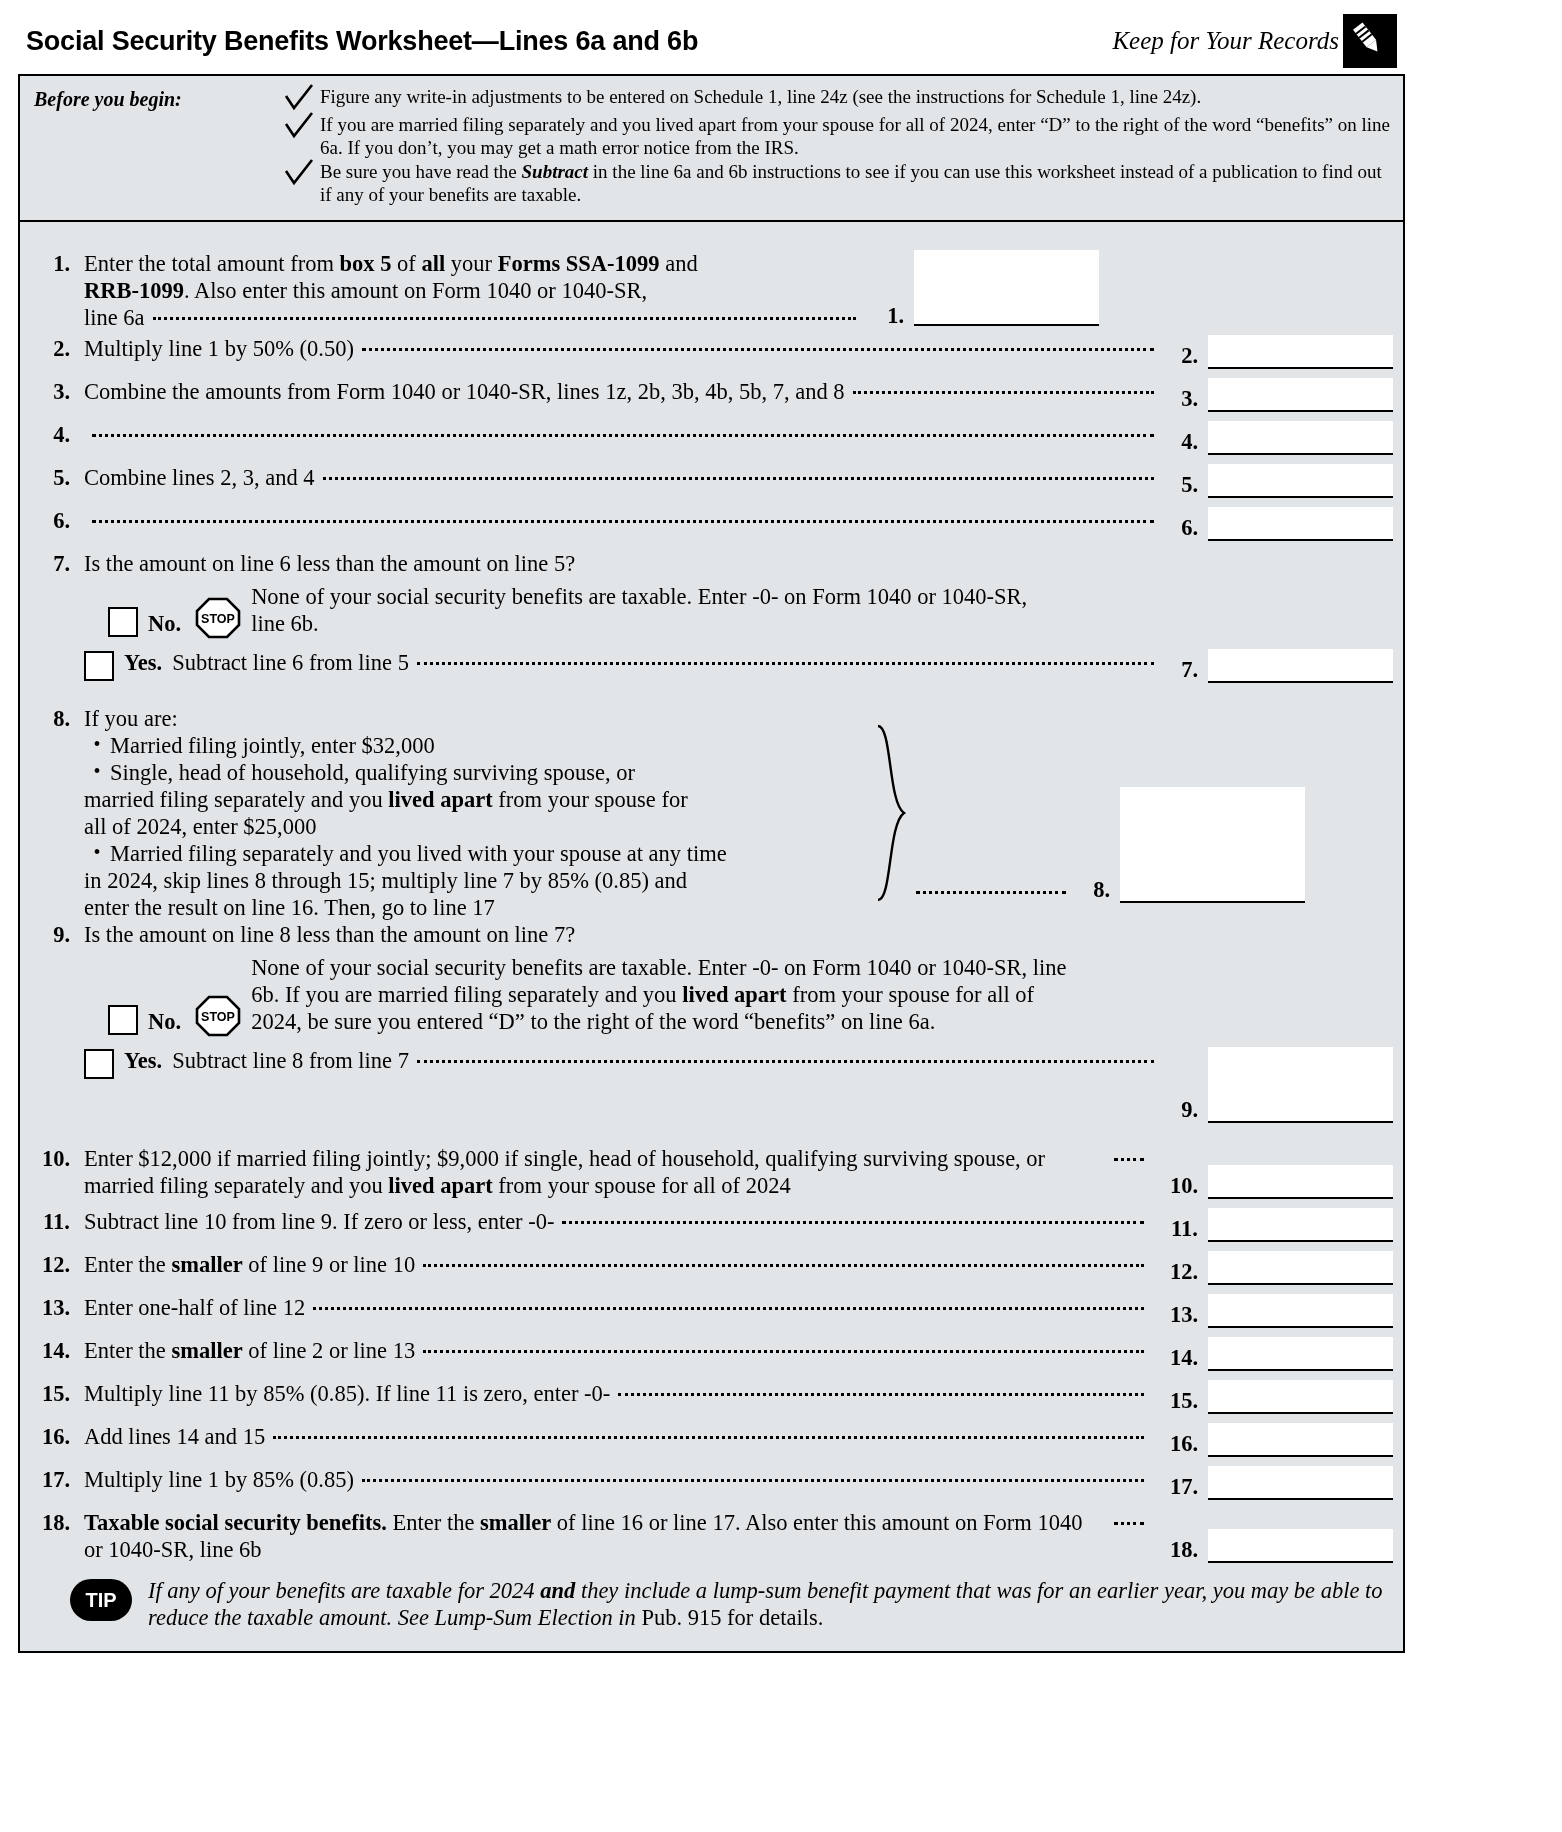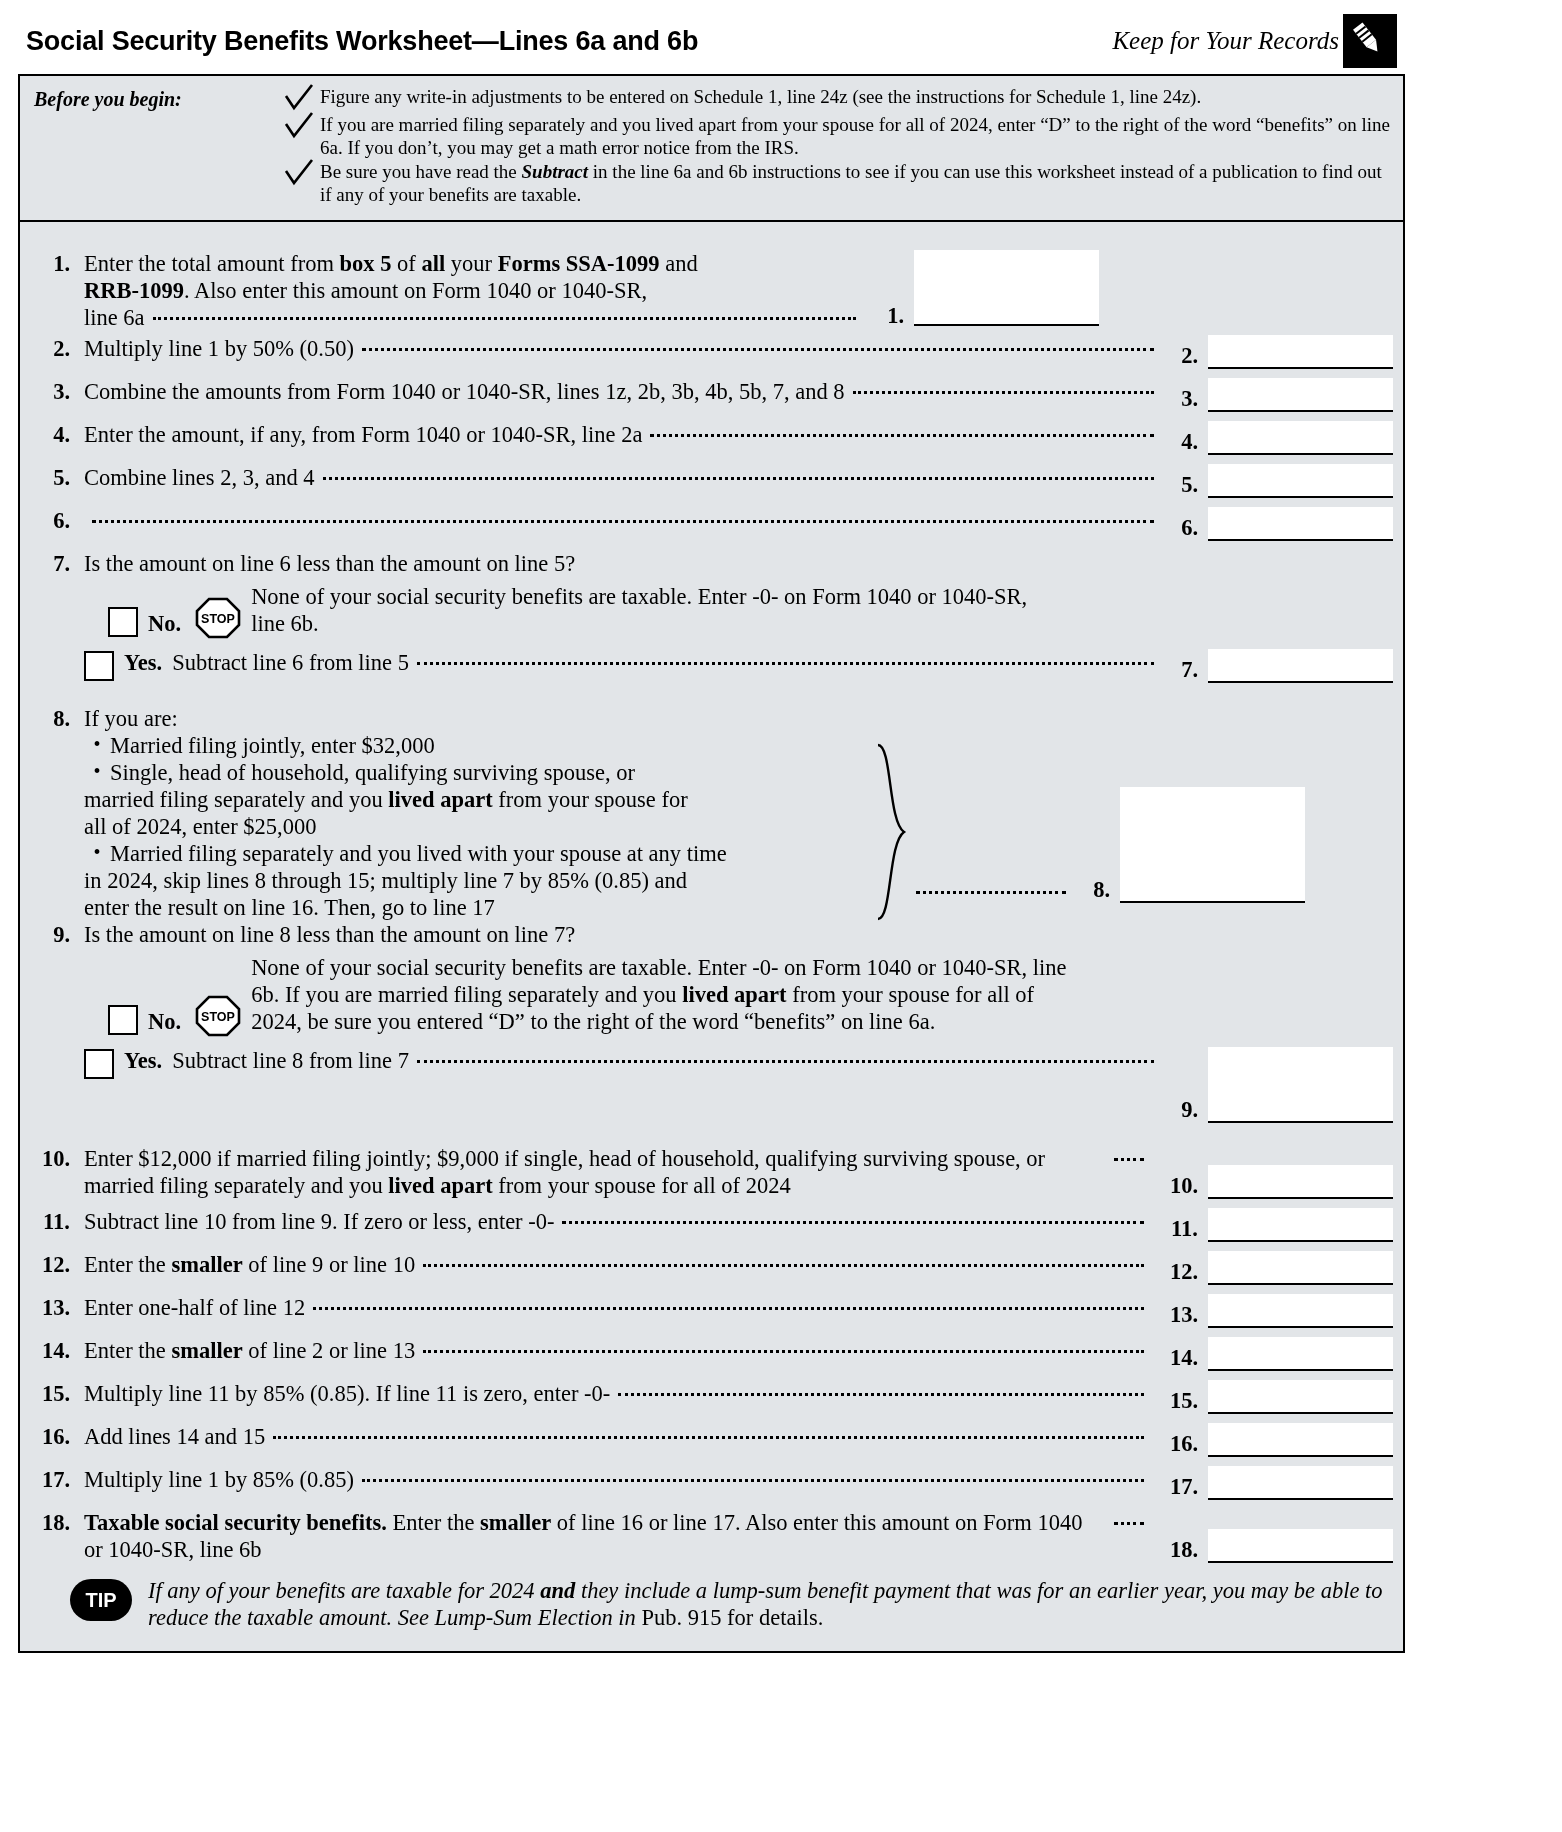--- a/index.html
+++ b/index.html
@@ -331,21 +331,20 @@
     <div class="line">
       <div class="num">3.</div>
       <div>Combine the amounts from Form 1040 or 1040-SR, lines 1z, 2b, 3b, 4b, 5b, 7, and 8</div>
       <div class="leader"></div>
       <div class="rnum">3.</div>
       <div class="amtbox"></div>
     </div>
 
     <div class="line">
       <div class="num">4.</div>
-      <div>Enter the amount, if any, from Form 1040 or 1040-SR, line 2a</div>
       <div class="leader"></div>
       <div class="rnum">4.</div>
       <div class="amtbox"></div>
     </div>
 
     <div class="line">
       <div class="num">5.</div>
       <div>Combine lines 2, 3, and 4</div>
       <div class="leader"></div>
       <div class="rnum">5.</div>
@@ -380,21 +379,21 @@
       <div class="cbox" style="margin-left:0;"></div>
       <div class="cb-label">Yes.</div>
       <div>Subtract line 6 from line 5</div>
       <div class="leader"></div>
       <div class="rnum">7.</div>
       <div class="amtbox"></div>
     </div>
 
     <div class="line" style="margin-top:22px;margin-bottom:0;">
       <div class="num">8.</div>
-      <div class="l8wrap" style="flex:1 1 auto;align-items:flex-end;">
+      <div class="l8wrap" style="flex:1 1 auto;">
         <div class="l8text">
           <div>If you are:</div>
           <div class="bul">
             <span class="dot">•</span>
             <span>Married filing jointly, enter $32,000</span>
           </div>
           <div class="bul">
             <span class="dot">•</span>
             <span>
               <span>Single, head of household, qualifying surviving spouse, or</span>

